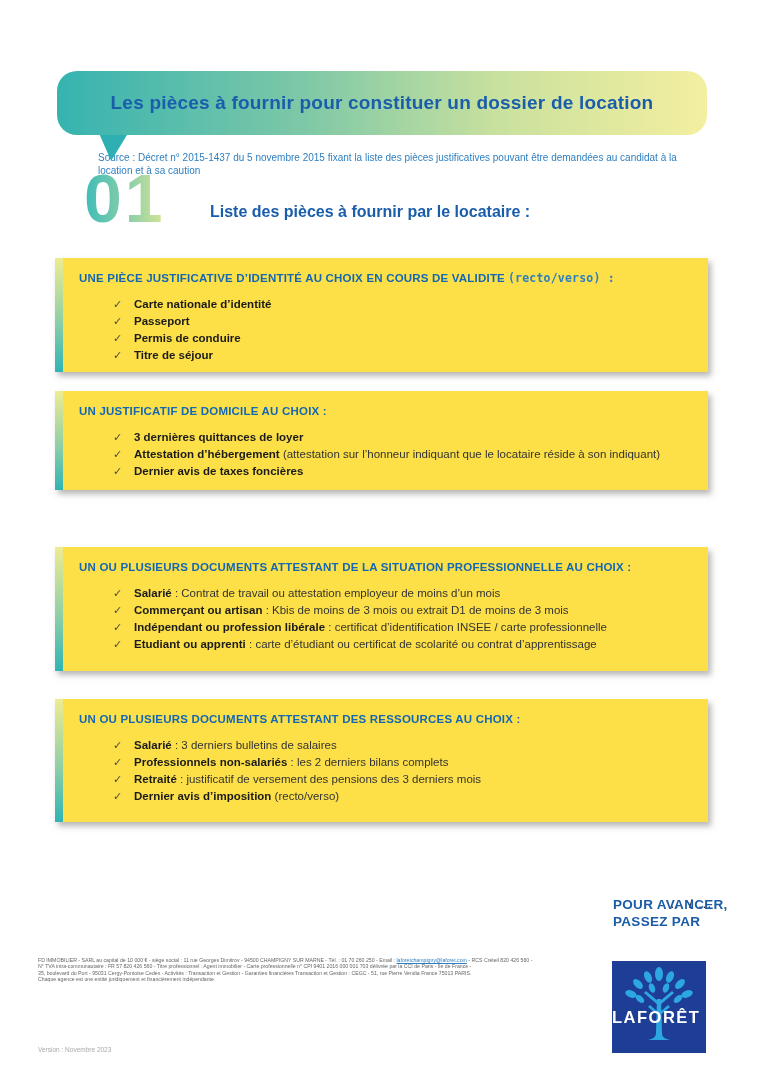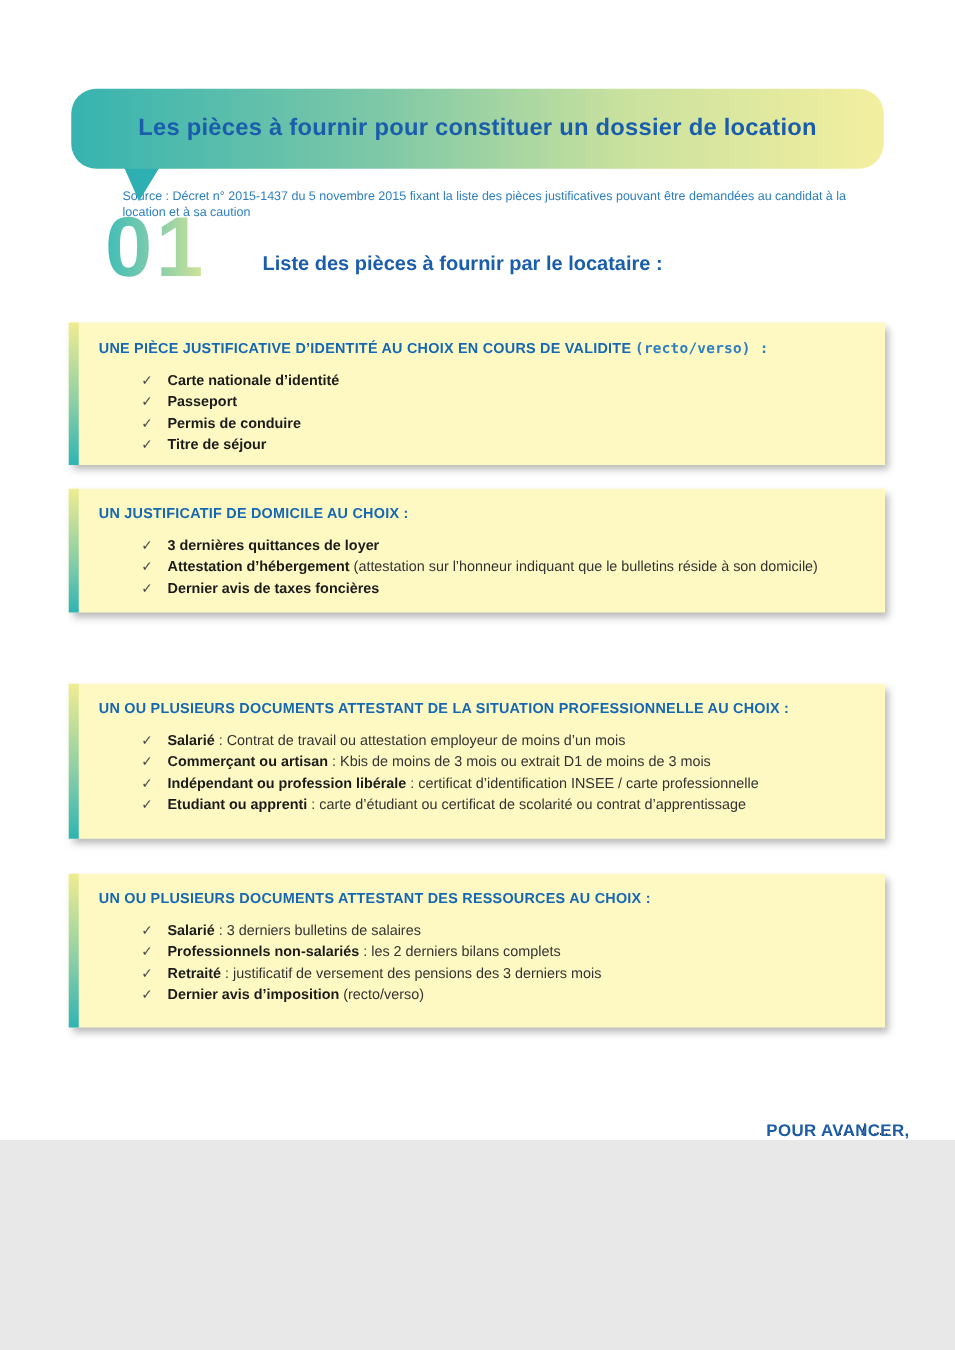--- a/index.html
+++ b/index.html
@@ -1,19 +1,19 @@
 <!DOCTYPE html>
 <html><head>
 <meta charset="utf-8">
 <style>
   * { margin:0; padding:0; box-sizing:border-box; }
   html,body { background:#e8e8e8; }
   body { font-family:"Liberation Sans", sans-serif; }
   .page {
-    position:relative; width:764px; height:912px; background:#ffffff;
+    position:relative; width:764px; height:1080px; background:#ffffff;
     margin:0 auto; overflow:hidden;
   }
 
   
   .banner {
     position:absolute; left:57px; top:71px; width:650px; height:64px;
     border-radius:20px;
     background:linear-gradient(90deg,#36b3b0 0%,#7ec8a7 38%,#c9e19e 68%,#f4efa0 100%);
     display:flex; align-items:center; justify-content:center;
     z-index:2;
@@ -42,21 +42,21 @@
     -webkit-background-clip:text; background-clip:text;
     -webkit-text-fill-color:transparent; color:transparent;
   }
   .step-title {
     position:absolute; left:210px; top:203px;
     color:#1a5dab; font-size:16px; font-weight:700;
   }
 
   
   .card {
-    position:absolute; left:55px; width:653px; background:#fef9c3;
+    position:absolute; left:55px; width:653px; background:#fde047;
     box-shadow:3px 4px 6px rgba(110,110,110,0.5);
   }
   .card-strip {
     position:absolute; left:0; top:0; bottom:0; width:8px;
     background:linear-gradient(180deg,#efec90 0%,#8fcfa6 55%,#2fb4b4 100%);
   }
   .card-header {
     padding:13px 18px 0 24px;
     color:#1467b3; font-size:11.5px; font-weight:700; letter-spacing:0.2px;
     line-height:15px;
@@ -146,21 +146,21 @@
   <section class="card" style="top:391px;height:99px;">
     <div class="card-strip"></div>
     <h2 class="card-header"><span>UN JUSTIFICATIF DE DOMICILE AU CHOIX :</span></h2>
     <ul class="items">
       <li class="item">
           <span class="check">✓</span>
           <span><b>3 dernières quittances de loyer</b><span></span></span>
         </li>
       <li class="item">
           <span class="check">✓</span>
-          <span><b>Attestation d’hébergement</b><span> (attestation sur l’honneur indiquant que le bulletins réside à son domicile)</span></span>
+          <span><b>Attestation d’hébergement</b><span> (attestation sur l’honneur indiquant que le locataire réside à son indiquant)</span></span>
         </li>
       <li class="item">
           <span class="check">✓</span>
           <span><b>Dernier avis de taxes foncières</b><span></span></span>
         </li>
     </ul>
   </section>
 
   <section class="card" style="top:547px;height:124px;">
     <div class="card-strip"></div>

